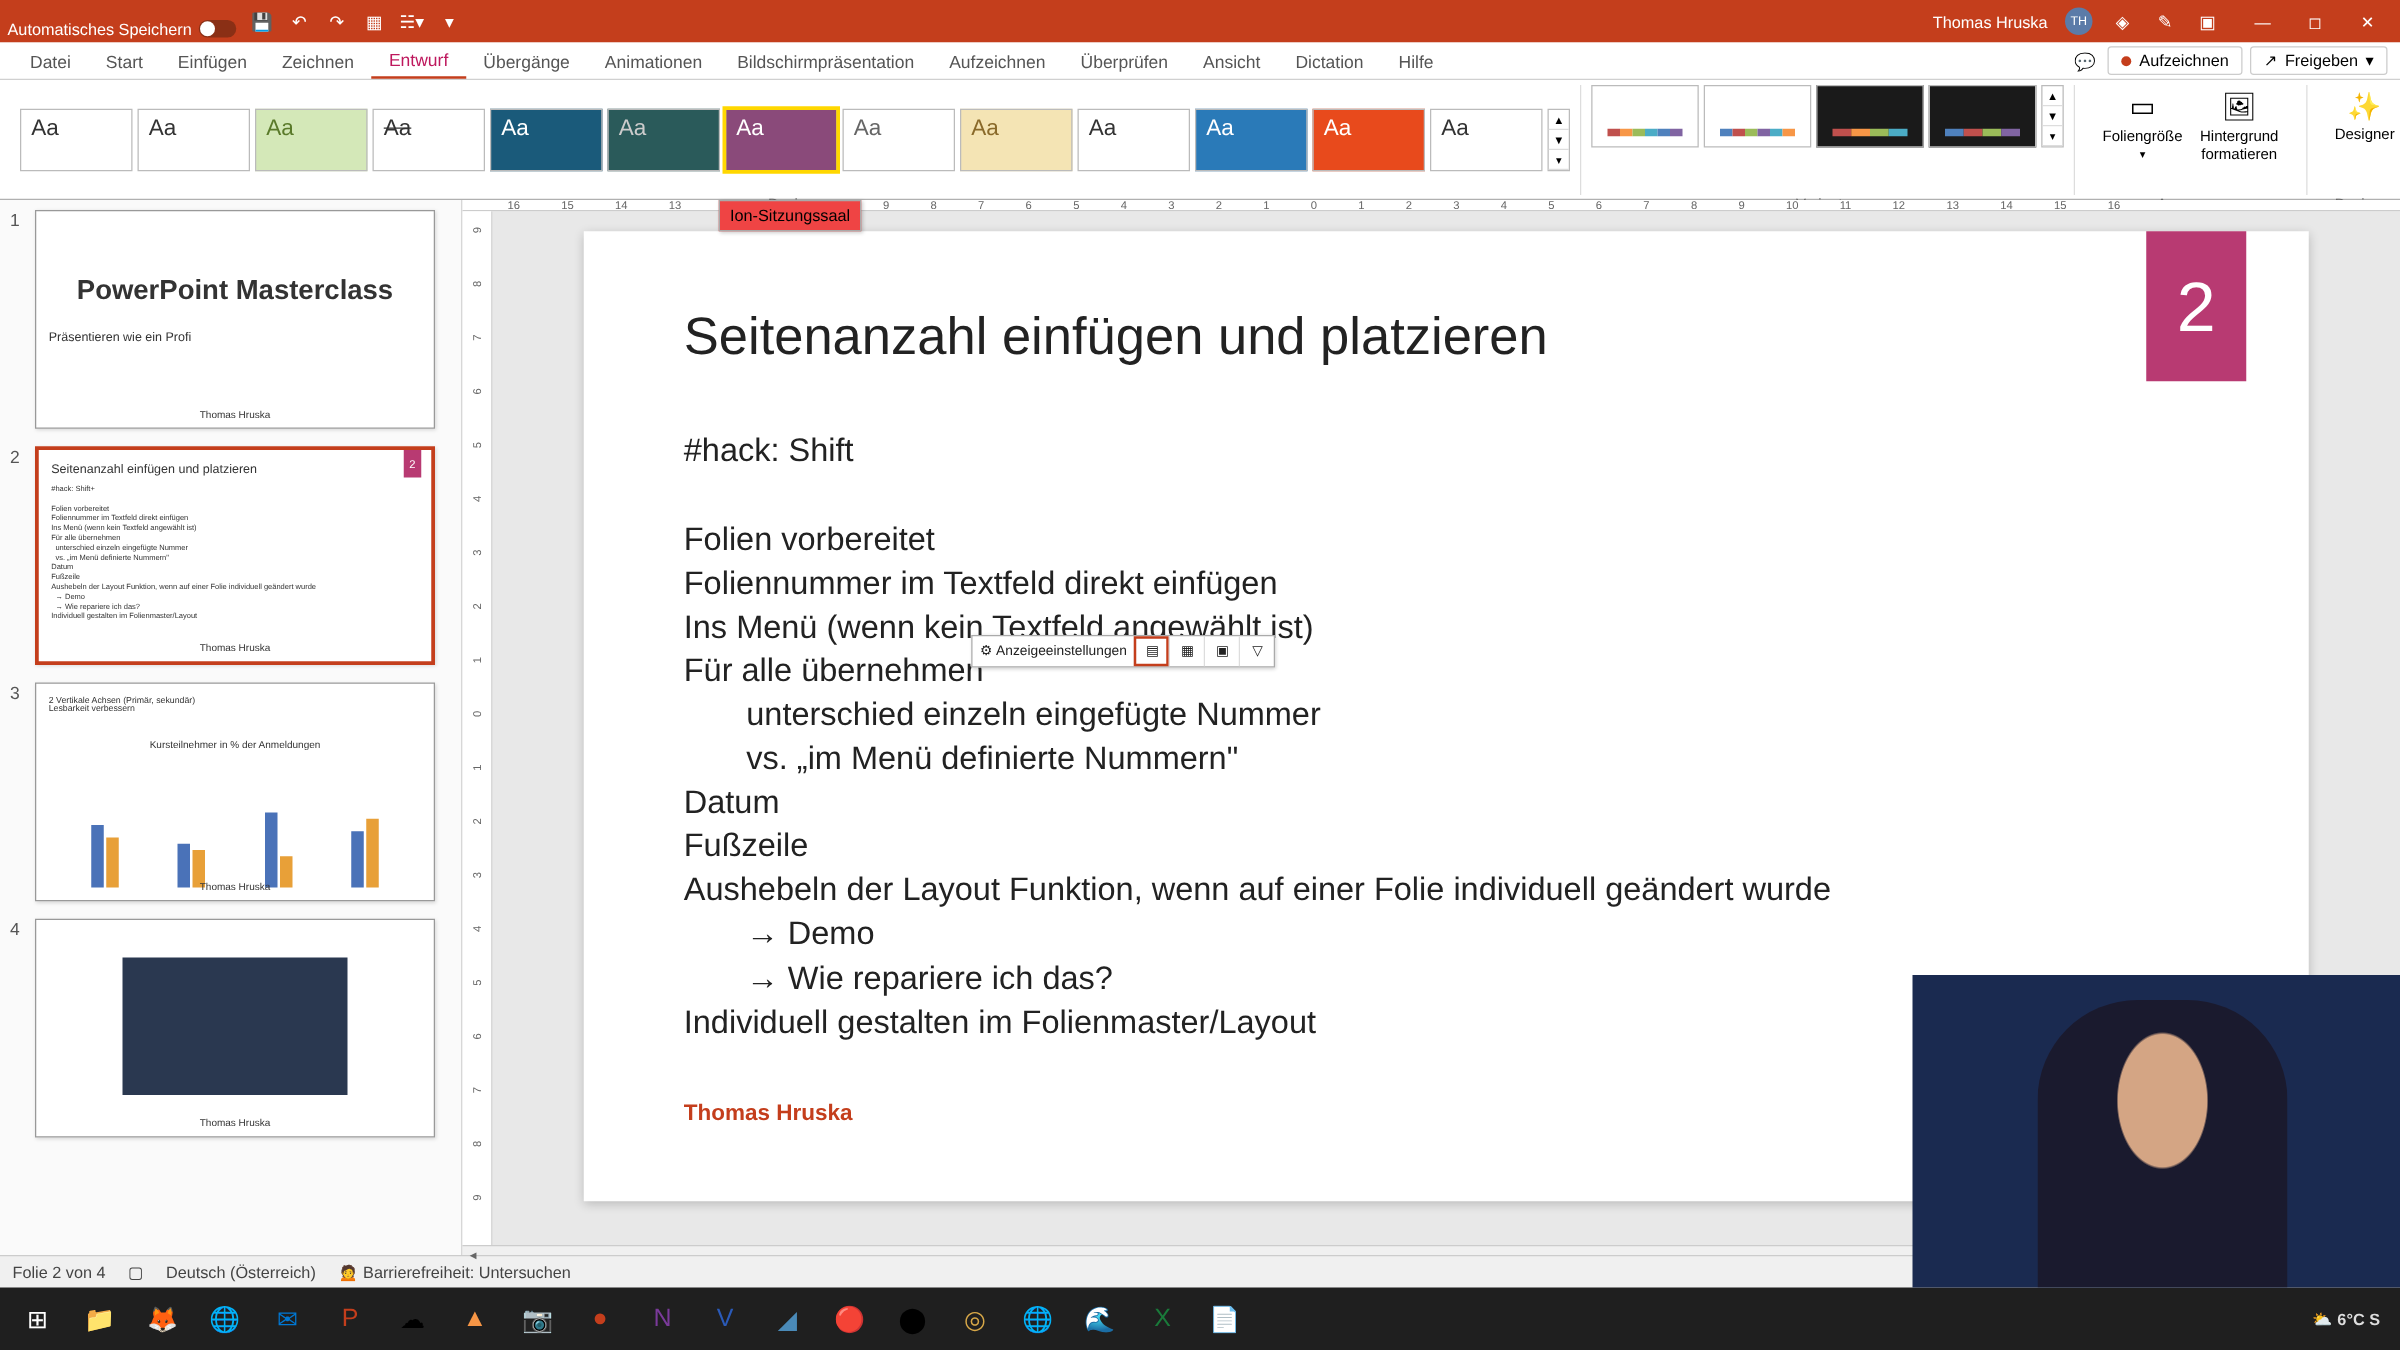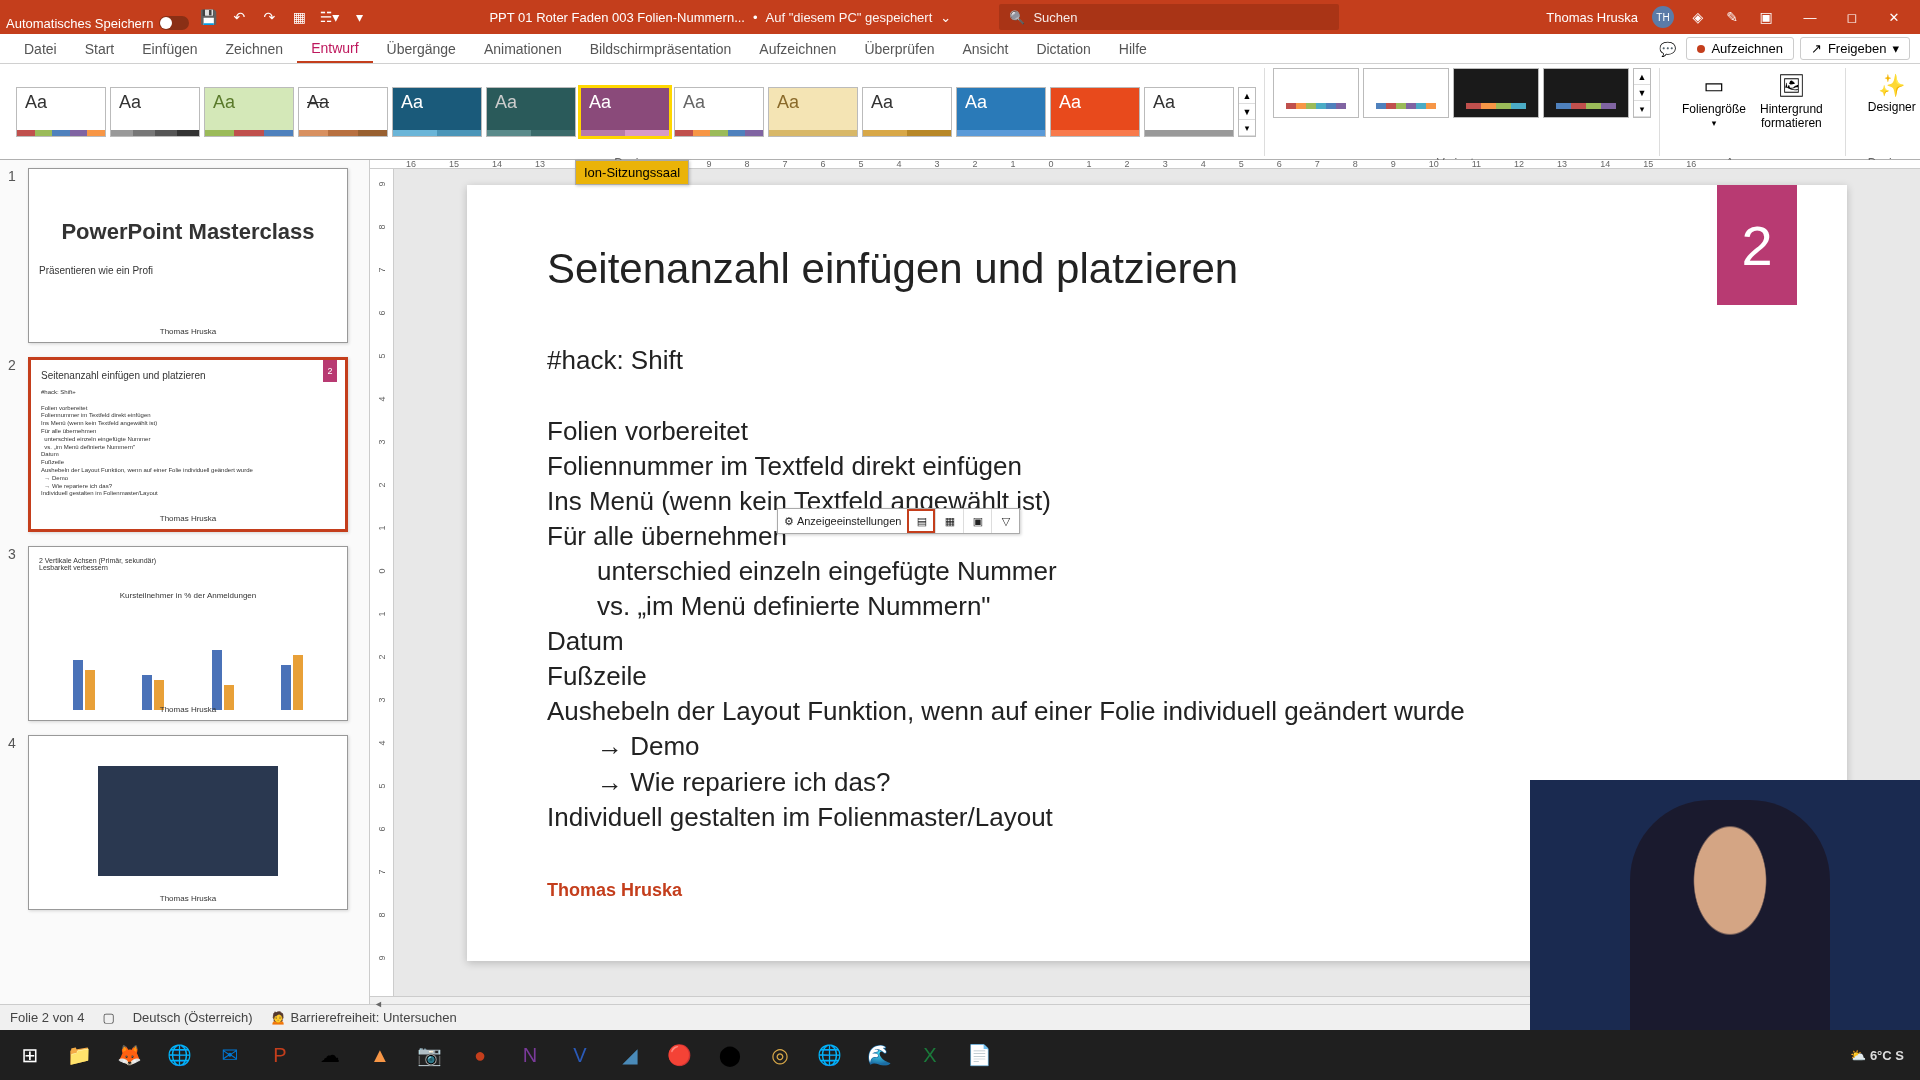--- a/index.html
+++ b/index.html
@@ -29,40 +29,40 @@
 .ribbon-tab { padding: 0 14px; display: flex; align-items: center; cursor: pointer; color: #555; }
 .ribbon-tab.active { border-bottom: 2px solid #c43e1c; color: #be185d; font-weight: 400; }
 .ribbon-right { margin-left: auto; display: flex; align-items: center; gap: 6px; padding-right: 10px; }
 .rec-btn, .share-btn { display: flex; align-items: center; gap: 6px; border: 1px solid #ccc; padding: 3px 10px; border-radius: 3px; font-size: 13px; cursor: pointer; }
 .rec-dot { width: 8px; height: 8px; background: #c43e1c; border-radius: 50%; }
 .collapse-btn { width: 24px; height: 24px; display: flex; align-items: center; justify-content: center; cursor: pointer; }
 
 
 .ribbon-content { height: 96px; background: #fff; border-bottom: 1px solid #b0b0b0; display: flex; align-items: flex-start; padding: 4px 8px 0; }
 .designs-gallery { display: flex; gap: 4px; align-items: center; position: relative; height: 88px; }
-.design-thumb { width: 90px; height: 50px; border: 1px solid #bbb; background: #fff; cursor: pointer; display: flex; flex-direction: column; overflow: hidden; position: relative; }
+.design-thumb { width: 90px; height: 50px; border: 1px solid #bbb; background: #fff; cursor: pointer; display: flex; overflow: hidden; position: relative; }
 .design-thumb.highlighted { outline: 3px solid #ffd700; outline-offset: -1px; }
 .design-aa { font-size: 18px; padding: 4px 8px; }
 .design-colors { height: 6px; display: flex; margin-top: auto; }
 .design-colors span { flex: 1; }
 .gallery-scroll { display: flex; flex-direction: column; border: 1px solid #bbb; }
 .gallery-scroll div { width: 16px; height: 16px; display: flex; align-items: center; justify-content: center; font-size: 9px; cursor: pointer; border-bottom: 1px solid #ddd; }
 .group-label { position: absolute; bottom: -14px; left: 50%; transform: translateX(-50%); font-size: 12px; color: #666; }
 .ribbon-group { position: relative; border-right: 1px solid #ddd; padding: 0 8px; height: 88px; }
 .variants-gallery { display: flex; gap: 4px; align-items: center; }
 .variant-thumb { width: 86px; height: 50px; border: 1px solid #bbb; background: #fff; cursor: pointer; display: flex; align-items: flex-end; justify-content: center; padding-bottom: 8px; }
 .variant-colors { display: flex; height: 6px; width: 60px; }
 .variant-colors span { flex: 1; }
 .adjust-group { display: flex; gap: 14px; padding: 4px 14px; }
 .adjust-btn { display: flex; flex-direction: column; align-items: center; font-size: 12px; cursor: pointer; gap: 2px; }
 .adjust-icon { width: 32px; height: 28px; display: flex; align-items: center; justify-content: center; font-size: 22px; }
 .designer-btn { display: flex; flex-direction: column; align-items: center; padding: 4px 14px; font-size: 12px; cursor: pointer; }
 
 
-.tooltip { position: absolute; top: 160px; left: 575px; background: #eab308; border: 1px solid #aaa; padding: 4px 8px; font-size: 13px; box-shadow: 1px 1px 3px rgba(0,0,0,0.2); z-index: 100; }
+.tooltip { position: absolute; top: 160px; left: 575px; background: #ef4444; border: 1px solid #aaa; padding: 4px 8px; font-size: 13px; box-shadow: 1px 1px 3px rgba(0,0,0,0.2); z-index: 100; }
 
 
 .main-area { display: flex; height: calc(100% - 34px - 30px - 96px - 26px - 50px); background: #e8e8e8; }
 
 
 .slide-panel { width: 370px; background: #fafafa; border-right: 1px solid #ccc; padding: 8px; overflow-y: auto; }
 .slide-thumb { display: flex; gap: 8px; margin-bottom: 14px; }
 .slide-num { font-size: 14px; color: #555; width: 12px; }
 .slide-preview { width: 320px; height: 175px; background: #fff; border: 1px solid #999; box-shadow: 1px 1px 3px rgba(0,0,0,0.15); position: relative; padding: 10px; font-size: 8px; color: #333; }
 .slide-preview.selected { border: 3px solid #c43e1c; }
@@ -118,30 +118,20 @@
     <div class="autosave">
       <span>Automatisches Speichern</span>
       <div class="toggle"></div>
     </div>
     <div class="qat-icon">💾</div>
     <div class="qat-icon">↶</div>
     <div class="qat-icon">↷</div>
     <div class="qat-icon">▦</div>
     <div class="qat-icon">☵▾</div>
     <div class="qat-icon">▾</div>
-  </div>
-  <div class="title-center">
-    <span class="doc-name">PPT 01 Roter Faden 003 Folien-Nummern...</span>
-    <span>•</span>
-    <span class="saved-loc">Auf "diesem PC" gespeichert</span>
-    <span>⌄</span>
-    <div class="search-box">
-      <span>🔍</span>
-      <input type="text" placeholder="Suchen" style="">
-    </div>
   </div>
   <div class="title-right">
     <span class="user-name">Thomas Hruska</span>
     <div class="user-avatar">TH</div>
     <div class="qat-icon">◈</div>
     <div class="qat-icon">✎</div>
     <div class="qat-icon">▣</div>
     <div class="win-btns">
       <div class="win-btn">—</div>
       <div class="win-btn">◻</div>

